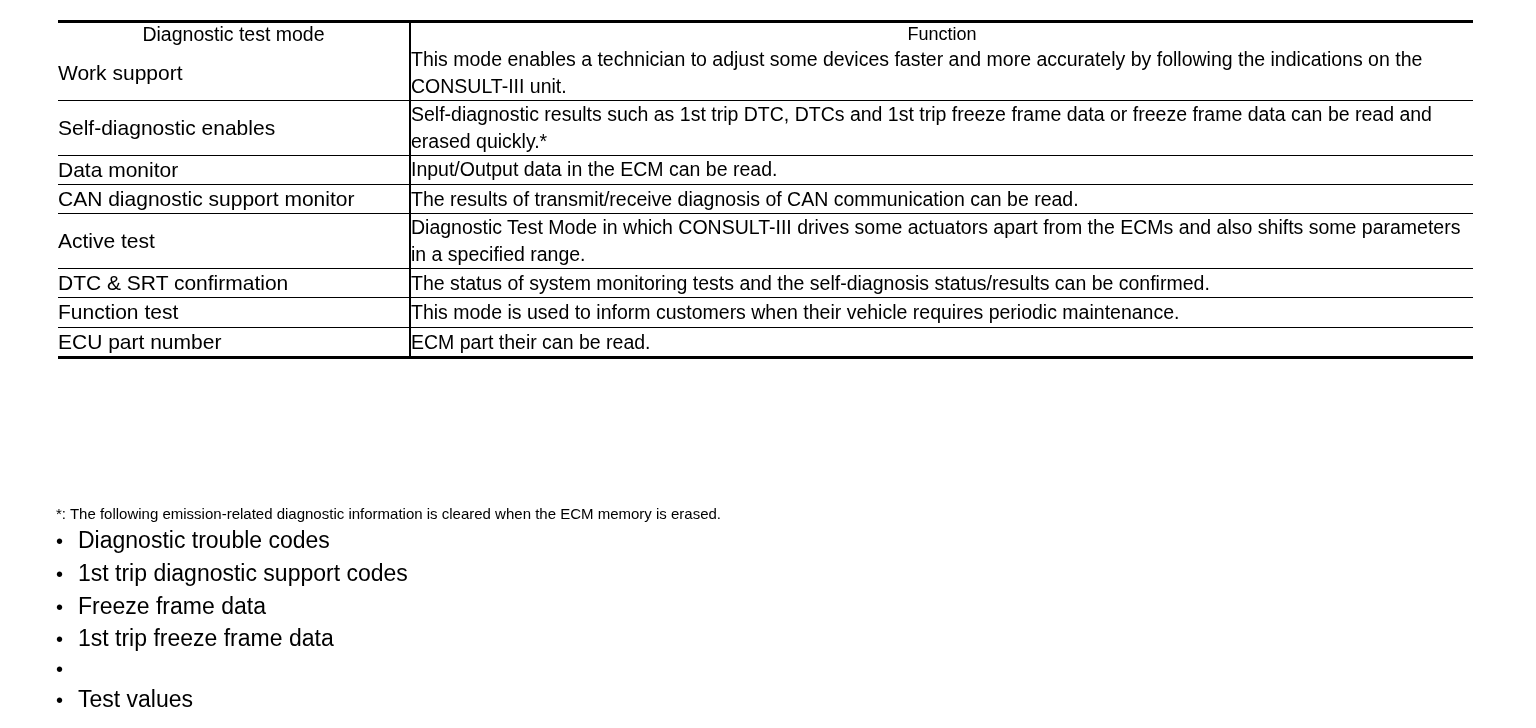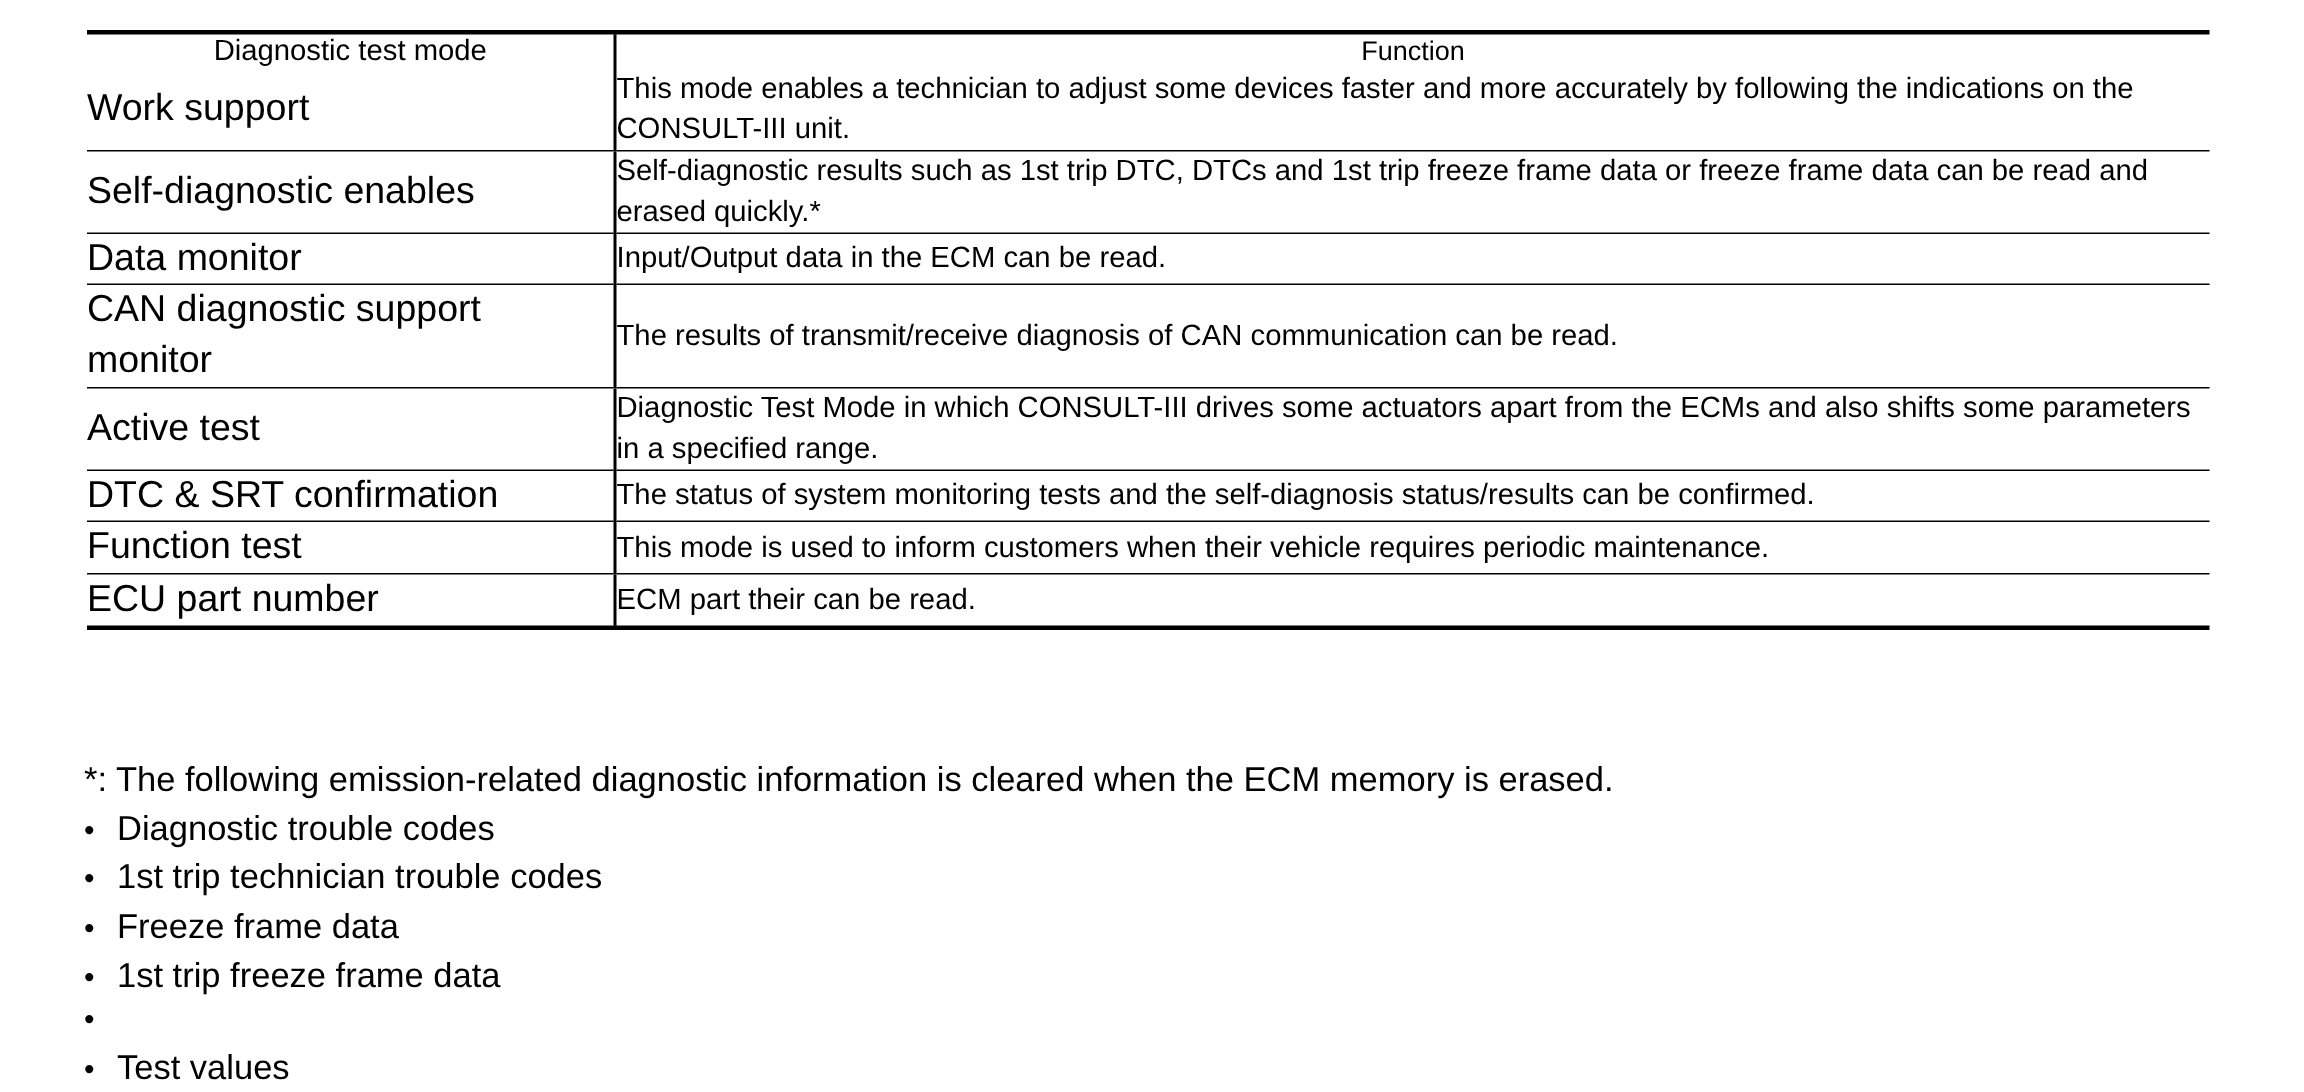--- a/index.html
+++ b/index.html
@@ -49,21 +49,21 @@
   .diag-table tr:last-child td {
     border-bottom: none;
   }
 
   .diag-table thead th {
     border-bottom: 3px solid #000;
   }
 
   .cell-mode {
     padding: 6px 10px 6px 12px;
-    font-size: 25px;
+    font-size: 21px;
     line-height: 1.35;
     text-align: left;
     border-right: 2px solid #000;
   }
 
   .cell-func {
     padding: 6px 12px 6px 14px;
     font-size: 19.5px;
     line-height: 1.38;
     text-align: left;
@@ -90,21 +90,21 @@
 
   
   .footnote-block {
     position: absolute;
     left: 56px;
     top: 503px;
     width: 1440px;
   }
 
   .footnote-line {
-    font-size: 23px;
+    font-size: 15px;
     line-height: 1.42;
     white-space: nowrap;
   }
 
   .bullet-list {
     margin: 0;
     padding: 0;
     list-style: none;
   }
 
@@ -183,21 +183,21 @@
 
   <div class="footnote-block">
     <div class="footnote-line">*: The following emission-related diagnostic information is cleared when the ECM memory is erased.</div>
     <ul class="bullet-list">
       <li class="bullet-item">
         <span class="bullet-dot">•</span>
         <span class="bullet-text">Diagnostic trouble codes</span>
       </li>
       <li class="bullet-item">
         <span class="bullet-dot">•</span>
-        <span class="bullet-text">1st trip technician trouble codes</span>
+        <span class="bullet-text">1st trip diagnostic support codes</span>
       </li>
       <li class="bullet-item">
         <span class="bullet-dot">•</span>
         <span class="bullet-text">Freeze frame data</span>
       </li>
       <li class="bullet-item">
         <span class="bullet-dot">•</span>
         <span class="bullet-text">1st trip freeze frame data</span>
       </li>
       <li class="bullet-item">

